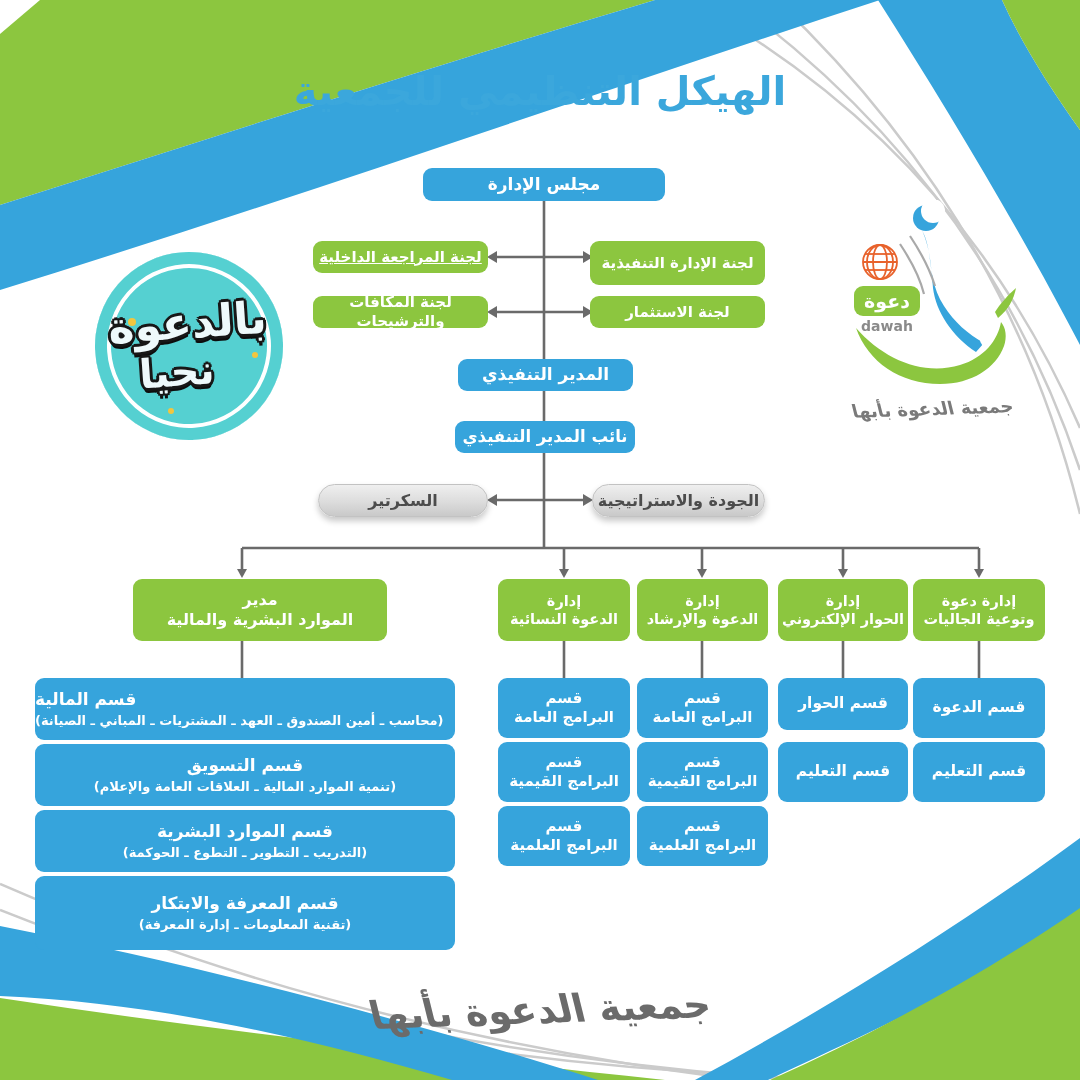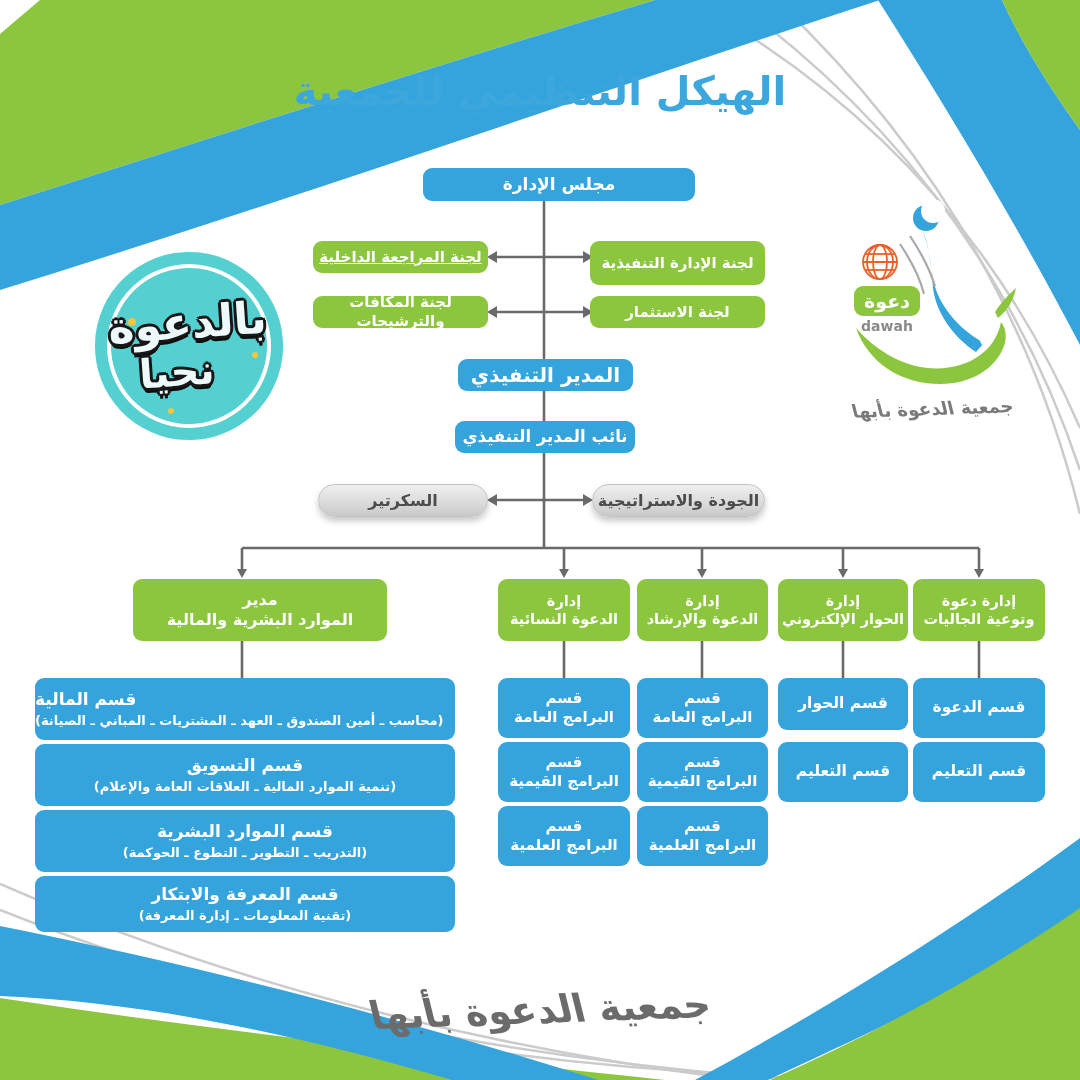--- a/index.html
+++ b/index.html
@@ -95,38 +95,38 @@
       <path d="M237,569 L247,569 L242,578 Z"></path>
       <path d="M559,569 L569,569 L564,578 Z"></path>
       <path d="M697,569 L707,569 L702,578 Z"></path>
       <path d="M838,569 L848,569 L843,578 Z"></path>
       <path d="M974,569 L984,569 L979,578 Z"></path>
     </g>
   </svg>
 
   <div id="page-title">الهيكل التنظيمي للجمعية</div>
 
-  <div class="bx blue abs" style="left:423px;top:168px;width:272px;height:33px;font-size:17px;">
+  <div class="bx blue abs" style="left:423px;top:168px;width:242px;height:33px;font-size:17px;">
     <span>مجلس الإدارة</span>
   </div>
 
   <div class="bx green abs" style="left:313px;top:241px;width:175px;height:32px;font-size:15px;text-decoration:underline;">
     <span>لجنة المراجعة الداخلية</span>
   </div>
   <div class="bx green abs" style="left:590px;top:241px;width:175px;height:44px;font-size:15px;">
     <span>لجنة الإدارة التنفيذية</span>
   </div>
   <div class="bx green abs" style="left:313px;top:296px;width:175px;height:32px;font-size:15px;">
     <span>لجنة المكافآت والترشيحات</span>
   </div>
   <div class="bx green abs" style="left:590px;top:296px;width:175px;height:32px;font-size:15px;">
     <span>لجنة الاستثمار</span>
   </div>
 
-  <div class="bx blue abs" style="left:458px;top:359px;width:175px;height:32px;font-size:20px;">
+  <div class="bx blue abs" style="left:458px;top:359px;width:175px;height:32px;font-size:17px;">
     <span>المدير التنفيذي</span>
   </div>
   <div class="bx blue abs" style="left:455px;top:421px;width:180px;height:32px;font-size:16.5px;">
     <span>نائب المدير التنفيذي</span>
   </div>
 
   <div class="bx pill abs" style="left:318px;top:484px;width:170px;height:33px;font-size:16px;font-weight:bold;">
     <span>السكرتير</span>
   </div>
   <div class="bx pill abs" style="left:592px;top:484px;width:173px;height:33px;font-size:16px;font-weight:bold;">
@@ -159,21 +159,21 @@
     <div class="l2-small">(محاسب ـ أمين الصندوق ـ العهد ـ المشتريات ـ المباني ـ الصيانة)</div>
   </div>
   <div class="bx blue abs" style="left:35px;top:744px;width:420px;height:62px;font-size:17px;">
     <div>قسم التسويق</div>
     <div class="l2-small">(تنمية الموارد المالية ـ العلاقات العامة والإعلام)</div>
   </div>
   <div class="bx blue abs" style="left:35px;top:810px;width:420px;height:62px;font-size:17px;">
     <div>قسم الموارد البشرية</div>
     <div class="l2-small">(التدريب ـ التطوير ـ التطوع ـ الحوكمة)</div>
   </div>
-  <div class="bx blue abs" style="left:35px;top:876px;width:420px;height:56px;font-size:17px;">
+  <div class="bx blue abs" style="left:35px;top:876px;width:420px;height:74px;font-size:17px;">
     <div>قسم المعرفة والابتكار</div>
     <div class="l2-small">(تقنية المعلومات ـ إدارة المعرفة)</div>
   </div>
 
   <div class="bx blue abs sec-l2" style="left:498px;top:678px;width:132px;height:60px;">
     <div>قسم</div>
     <div>البرامج العامة</div>
   </div>
   <div class="bx blue abs sec-l2" style="left:498px;top:742px;width:132px;height:60px;">
     <div>قسم</div>

